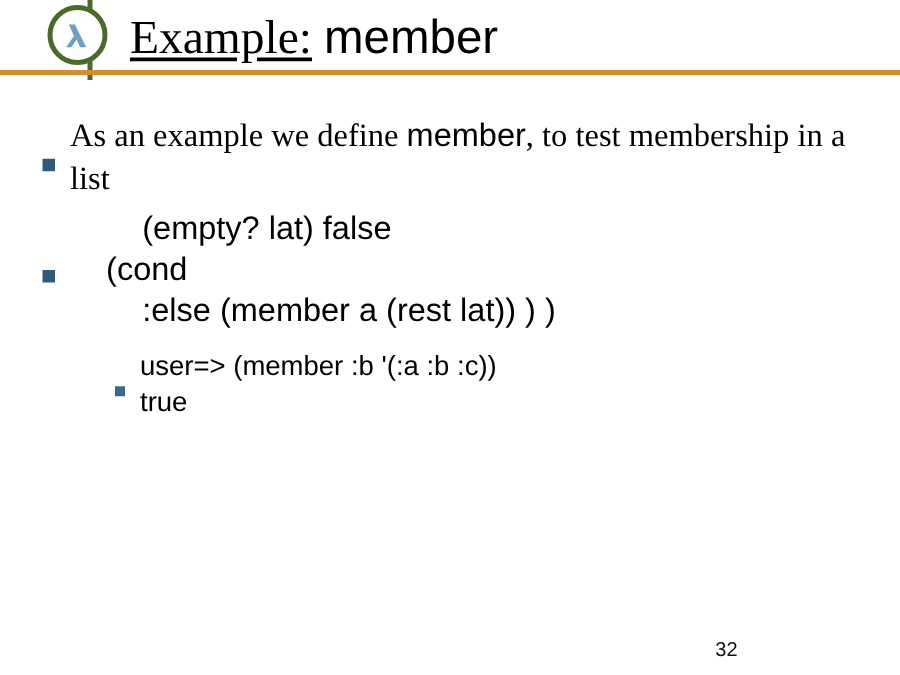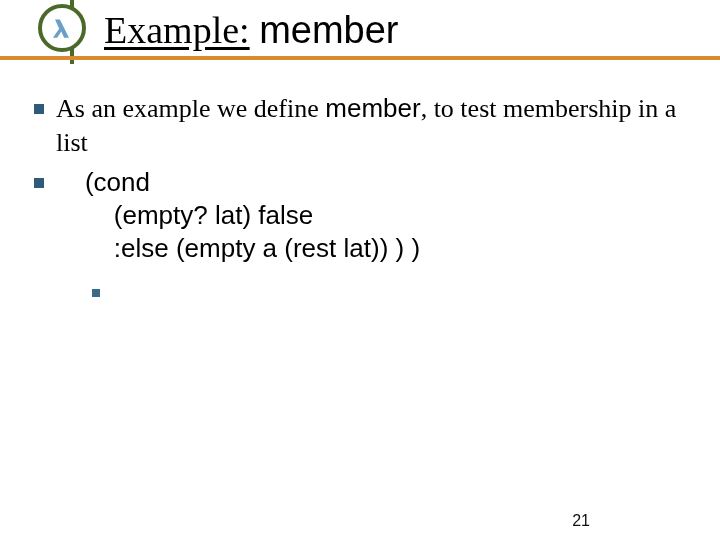--- a/index.html
+++ b/index.html
@@ -39,21 +39,21 @@
   }
 
   
   .content {
     position: absolute;
     left: 34px; top: 92px;
     width: 660px;
   }
   .bullet-row {
     display: flex;
-    align-items: flex-start;
+    align-items: center;
     margin-bottom: 6px;
   }
   .bullet-row.sub { margin-left: 58px; margin-top: 14px; }
   .sq {
     flex: none;
     width: 10px; height: 10px;
     background: #2f5a7a;
     margin-top: 12px;
     margin-right: 12px;
   }
@@ -112,26 +112,30 @@
     <div class="bullet-row">
       <div class="sq"></div>
       <div class="para1">
         <span>As an example we define </span><span class="mono-inline">member</span><span>, to test membership in a list</span>
       </div>
     </div>
 
     <div class="bullet-row">
       <div class="sq"></div>
       <div class="code-block" style="margin-left:0;">
+        <div class="pre">        (empty? lat) false</div>
         <div class="pre">    (cond</div>
-        <div class="pre">        (empty? lat) false</div>
-        <div class="pre">        :else (empty a (rest lat)) ) )</div>
+        <div class="pre">        :else (member a (rest lat)) ) )</div>
       </div>
     </div>
 
     <div class="bullet-row sub">
       <div class="sq small"></div>
+      <div class="sub-block">
+        <div>user=&gt; (member :b '(:a :b :c))</div>
+        <div>true</div>
+      </div>
     </div>
 
   </div>
 
-  <div class="pagenum">21</div>
+  <div class="pagenum">32</div>
 </div>
 
 </body></html>

